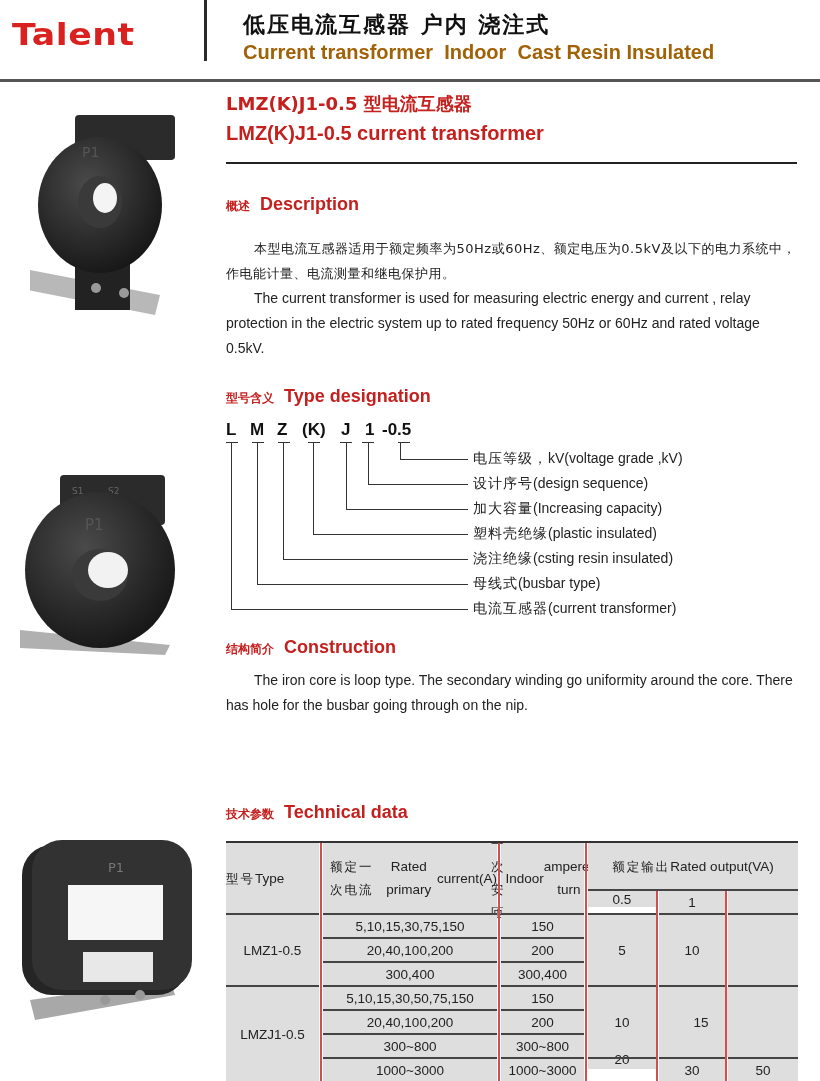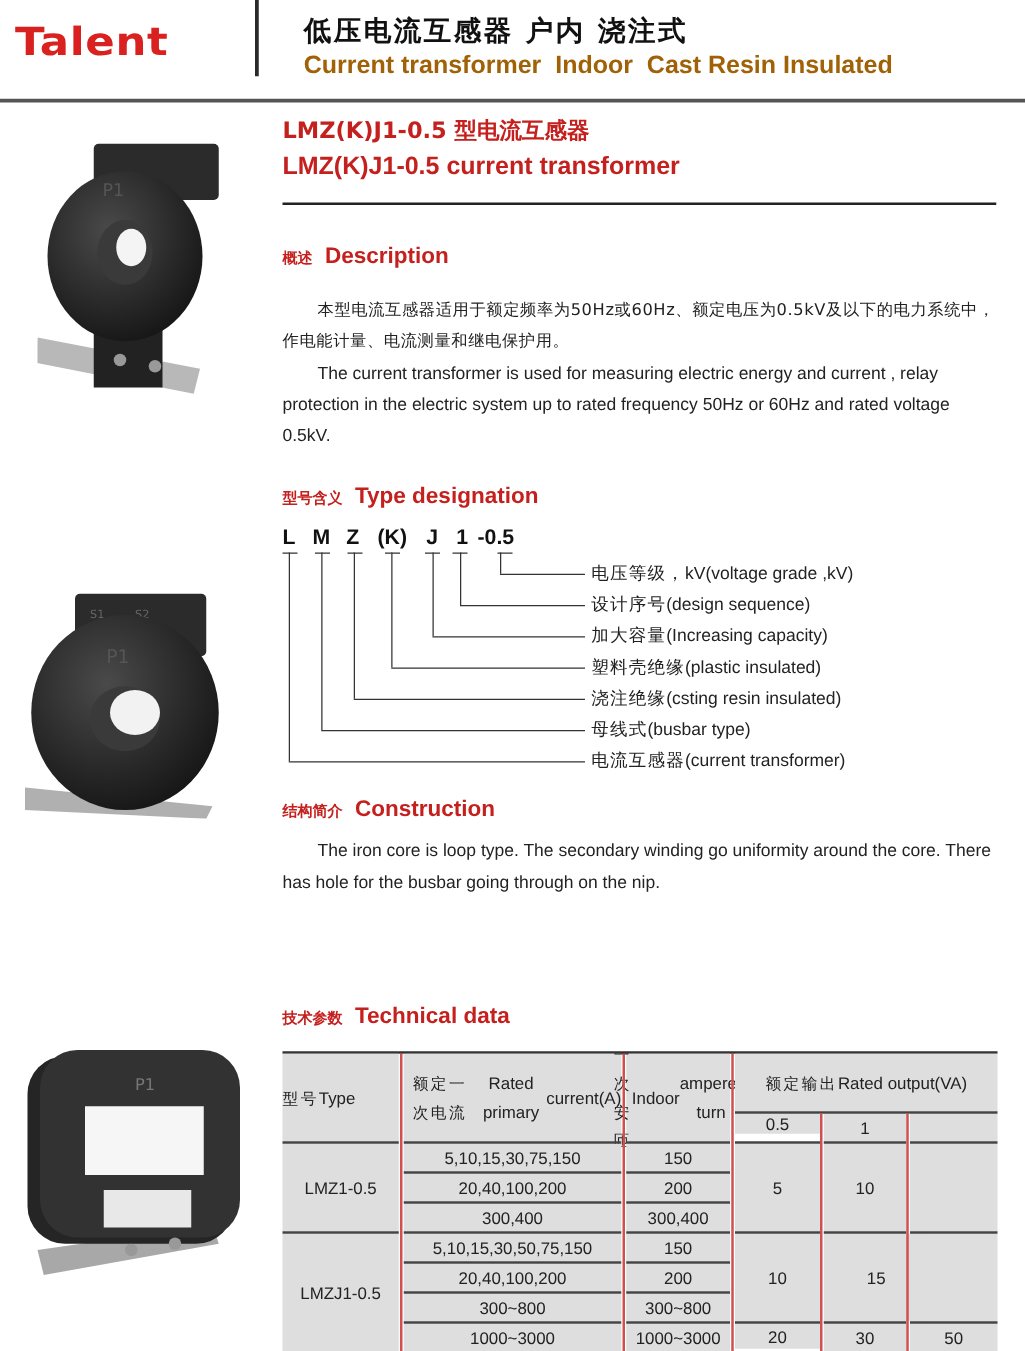--- a/index.html
+++ b/index.html
@@ -198,21 +198,21 @@
   <div class="cell" style="left:275px;top:146px;width:83px;height:22px">150</div>
   <div class="cell" style="left:97px;top:170px;width:174px;height:22px">20,40,100,200</div>
   <div class="cell" style="left:275px;top:170px;width:83px;height:22px">200</div>
   <div class="cell" style="left:97px;top:194px;width:174px;height:22px">300~800</div>
   <div class="cell" style="left:275px;top:194px;width:83px;height:22px">300~800</div>
   <div class="cell" style="left:97px;top:218px;width:174px;height:22px">1000~3000</div>
   <div class="cell" style="left:275px;top:218px;width:83px;height:22px">1000~3000</div>
   <div class="cell" style="left:362px;top:146px;width:68px;height:70px">10</div>
   <div class="cell" style="left:433px;top:146px;width:84px;height:70px">15</div>
   <div class="cell" style="left:502px;top:146px;width:70px;height:70px"></div>
-  <div class="cell" style="left:362px;top:218px;width:68px;height:20px">20</div>
+  <div class="cell" style="left:362px;top:208px;width:68px;height:20px">20</div>
   <div class="cell" style="left:433px;top:218px;width:66px;height:22px">30</div>
   <div class="cell" style="left:502px;top:218px;width:70px;height:22px">50</div>
 
   <div class="dline" style="left:362px;top:48px;width:210px"></div>
   <div class="dline" style="left:0;top:72px;width:93px"></div>
   <div class="dline" style="left:97px;top:72px;width:174px"></div>
   <div class="dline" style="left:275px;top:72px;width:83px"></div>
   <div class="dline" style="left:362px;top:72px;width:68px"></div>
   <div class="dline" style="left:433px;top:72px;width:66px"></div>
   <div class="dline" style="left:502px;top:72px;width:70px"></div>

